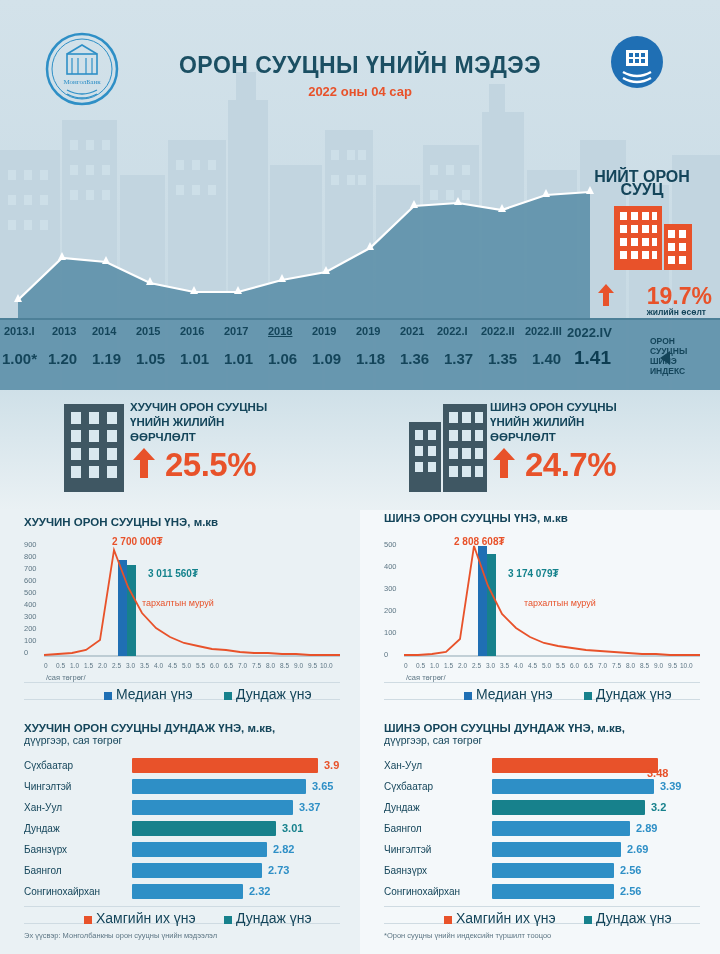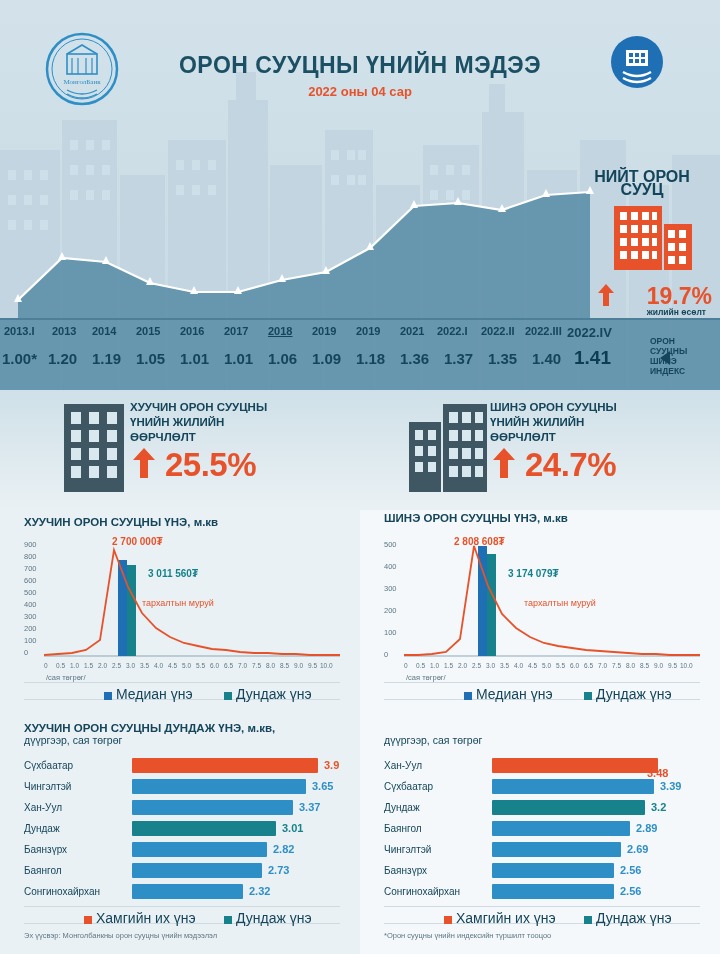--- a/index.html
+++ b/index.html
@@ -536,21 +536,21 @@
     <div class="legend" style="top:172px;">
       <div class="item" style="left:80px;">
         <span class="sq" style="background:#1f6fb4;"></span><span>Медиан үнэ</span>
       </div>
       <div class="item" style="left:200px;">
         <span class="sq" style="background:#17818c;"></span><span>Дундаж үнэ</span>
       </div>
     </div>
 
     <div class="sec-title" style="top:212px;">
-      <br>
+      <span>ШИНЭ ОРОН СУУЦНЫ ДУНДАЖ ҮНЭ, м.кв,</span><br>
       <span class="small">дүүргээр, сая төгрөг</span>
     </div>
 
     <div class="dist-bars" style="top:246px;">
       <div class="row">
         <span class="name">Хан-Уул</span>
         <span class="bar" style="width:166px;background:#e8522a;"></span>
         <span class="val" style="left:263px;color:#e8522a;margin-top:8px;">3.48</span>
       </div>
       <div class="row">

